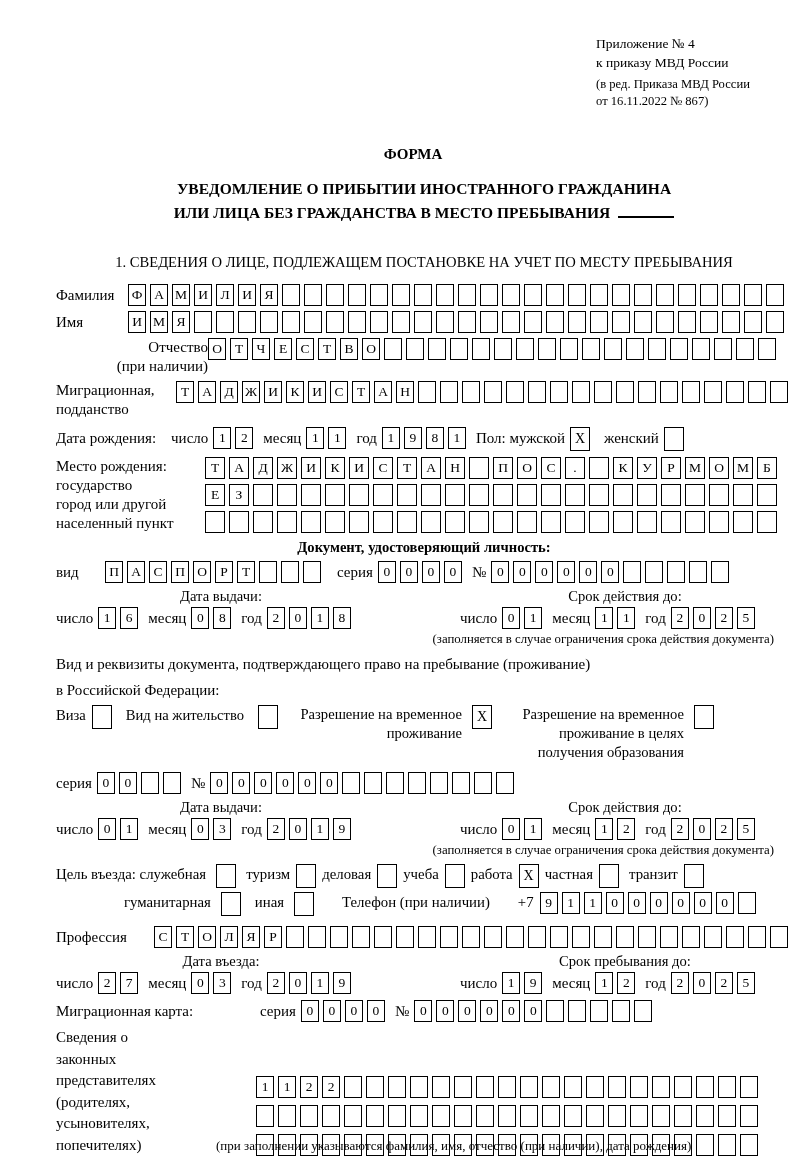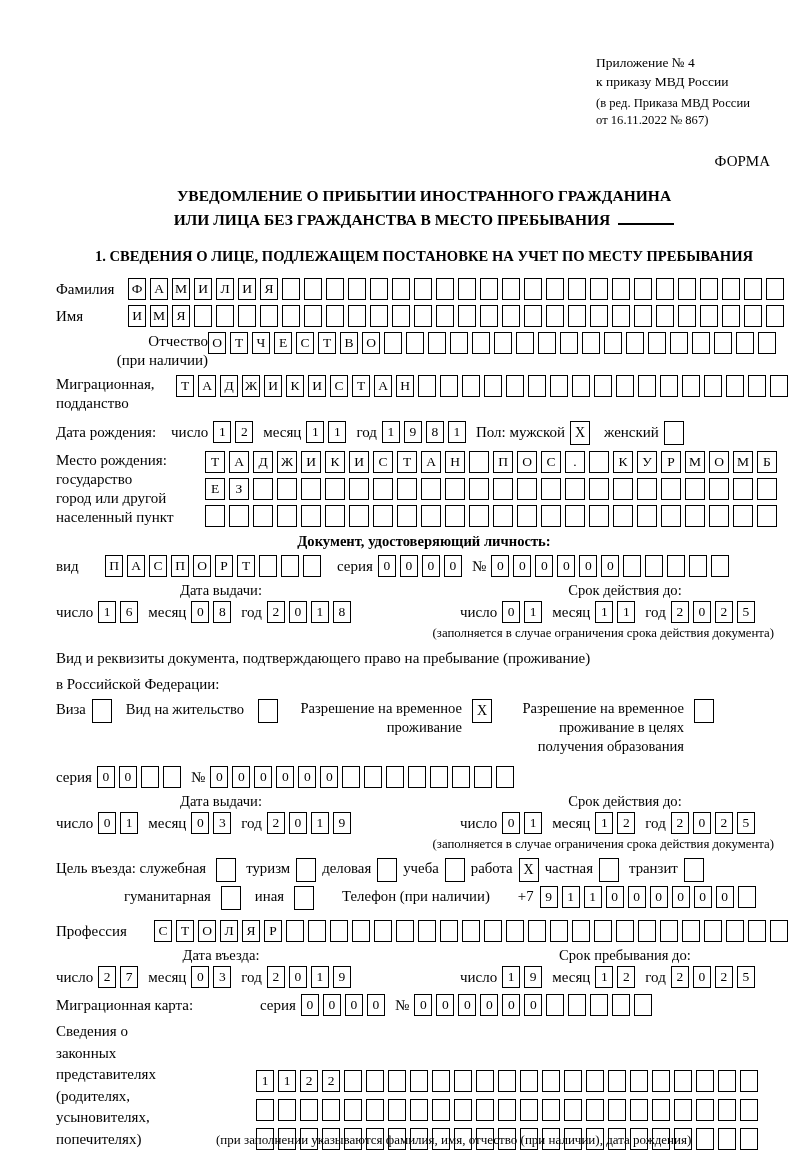--- a/index.html
+++ b/index.html
@@ -3,33 +3,33 @@
 <meta charset="utf-8">
 <style>
   * { margin:0; padding:0; box-sizing:border-box; }
   html,body { background:#fff; }
   body {
     width:800px; height:1163px;
     color:#000;
     font-family:"Liberation Serif","DejaVu Serif",serif;
     font-size:15px;
   }
-  .page { width:800px; height:1163px; padding:53px 8px 10px 56px; overflow:hidden; position:relative; }
+  .page { width:800px; height:1163px; padding:34px 8px 10px 56px; overflow:hidden; position:relative; }
 
   
   .hdr-block { margin-left:auto; width:196px; }
   .hdr-line { font-size:13.5px; line-height:19px; }
   .hdr-ed   { font-size:12.6px; line-height:17px; }
   .hdr-ed-wrap { margin-top:4px; }
-  .forma { text-align:right; padding-right:22px; font-weight:normal; font-size:15px; margin-top:24px; }
+  .forma { text-align:center; padding-right:22px; font-weight:bold; font-size:15px; margin-top:36px; }
 
   .title { text-align:center; font-weight:bold; font-size:15.5px; line-height:24px; margin-top:14px; }
   .blank-line { display:inline-block; width:56px; border-bottom:2px solid #000; height:14px; margin-left:8px; }
 
-  .sec1 { text-align:center; font-weight:bold; font-size:14.6px; margin-top:16px; margin-bottom:13px; }
+  .sec1 { text-align:center; font-weight:normal; font-size:14.6px; margin-top:29px; margin-bottom:13px; }
 
   
   .frow { display:flex; align-items:flex-start; margin-bottom:5px; }
   .flabel { flex:none; line-height:22px; }
   .ml { line-height:19px; }
   .boxes { display:inline-flex; gap:4px; flex:none; }
   .cbox {
     width:18px; height:22px; border:1.6px solid #000;
     font-size:13.5px; line-height:19px; text-align:center; flex:none;
     font-family:"Liberation Serif",serif;

